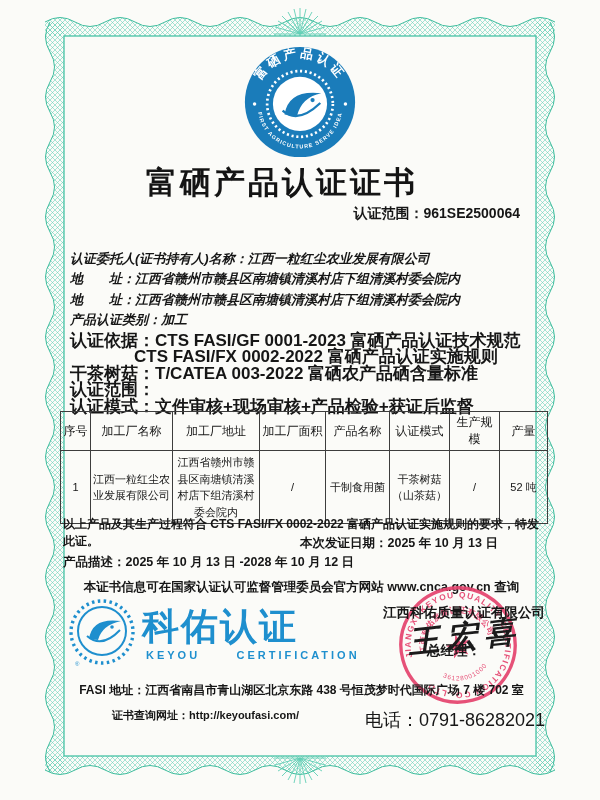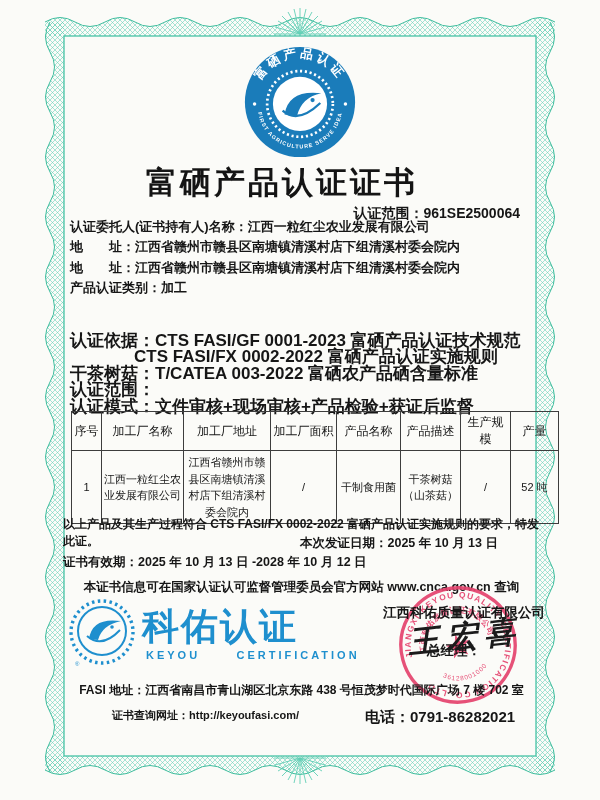--- a/index.html
+++ b/index.html
@@ -3,42 +3,42 @@
 <meta charset="utf-8">
 <style>
   html,body{margin:0;padding:0;}
   body{width:600px;height:800px;background:#fbfbf8;font-family:"Liberation Sans",sans-serif;color:#161616;}
   .page{position:relative;width:600px;height:800px;overflow:hidden;}
   .abs{position:absolute;}
   .border-svg{position:absolute;left:0;top:0;}
   .badge{left:242px;top:44px;}
   .title{left:0;top:162px;width:564px;text-align:center;font-size:31px;font-weight:800;letter-spacing:3px;color:#141414;}
   .certno{right:80px;top:205px;font-size:14px;font-weight:700;}
-  .info1{left:70px;top:217px;font-size:13px;font-weight:700;line-height:20.4px;width:470px;}
+  .info1{left:70px;top:249px;font-size:13px;font-weight:700;line-height:20.4px;width:470px;font-style:italic;}
   .info2{left:70px;top:333px;font-size:17px;font-weight:700;line-height:16.4px;width:470px;}
   .indent{padding-left:64px;}
-  table.scope{position:absolute;left:71px;top:411px;width:487px;border-collapse:collapse;table-layout:fixed;border-radius:23px;}
+  table.scope{position:absolute;left:60px;top:411px;width:487px;border-collapse:collapse;table-layout:fixed;border-radius:23px;}
   table.scope th,table.scope td{border:1px solid #3d3d3d;font-weight:400;text-align:center;vertical-align:middle;padding:2px 1px;}
   table.scope th{font-size:12px;height:25px;}
   table.scope td{font-size:11px;height:68px;line-height:1.5;}
   .statement{left:63px;top:516px;width:480px;font-size:12px;font-weight:600;}
   .dates1a{left:63px;top:535px;font-size:12.5px;font-weight:600;}
   .dates1b{left:300px;top:535px;font-size:12.5px;font-weight:600;}
   .dates2{left:63px;top:554px;font-size:12.5px;font-weight:600;}
   .querynote{left:63px;top:579px;width:477px;text-align:center;font-size:12.5px;font-weight:600;}
   .emblem{left:64px;top:596px;}
   .logo-cn{left:142px;top:602px;font-size:37px;font-weight:800;color:#1e8fce;letter-spacing:2px;}
   .logo-en{left:146px;top:649px;font-size:11px;font-weight:700;color:#1e8fce;letter-spacing:3px;white-space:pre;}
   .stamp{left:394px;top:581px;opacity:.93;}
   .company{left:383px;top:604px;font-size:13.5px;font-weight:700;}
   .role{left:383px;top:642px;font-size:13.5px;font-weight:700;margin-left:44px;}
   .signature{left:408px;top:616px;font-size:31px;font-weight:700;font-style:italic;letter-spacing:7px;color:#1b1b1b;transform:rotate(-6deg);}
   .fasi{left:63px;top:682px;width:477px;text-align:center;font-size:12px;font-weight:700;}
   .fquery{left:112px;top:708px;font-size:11px;font-weight:600;}
-  .fphone{left:365px;top:708px;font-size:15px;font-weight:700;}
+  .fphone{left:365px;top:708px;font-size:18px;font-weight:400;}
 </style>
 </head>
 <body>
 
 <div class="page">
 
   <svg class="border-svg" width="600" height="800" viewBox="0 0 600 800">
     <defs>
       <pattern id="lat" width="5" height="5" patternUnits="userSpaceOnUse">
         <path d="M0 5 L5 0 M0 0 L5 5" stroke="#62cfb5" stroke-width="0.55" fill="none"></path>
@@ -107,40 +107,40 @@
         <col style="width:50px">
         <col style="width:48px">
     </colgroup>
     <tbody>
         <tr>
       <th>序号</th>
       <th>加工厂名称</th>
       <th>加工厂地址</th>
       <th>加工厂面积</th>
       <th>产品名称</th>
-      <th>产品描述</th>
+      <th>认证模式</th>
       <th>生产规模</th>
       <th>产量</th>
     </tr>
     <tr>
       <td>1</td>
       <td>江西一粒红尘农业发展有限公司</td>
       <td>江西省赣州市赣县区南塘镇清溪村店下组清溪村委会院内</td>
       <td>/</td>
       <td>干制食用菌</td>
       <td>干茶树菇（山茶菇）</td>
       <td>/</td>
       <td>52 吨</td>
     </tr>
   </tbody>
     </table>
 
   <div class="abs statement">以上产品及其生产过程符合 CTS FASI/FX 0002-2022 富硒产品认证实施规则的要求，特发此证。</div>
   <div class="abs dates1b"><span>本次发证日期：</span><span>2025 年 10 月 13 日</span></div>
-  <div class="abs dates2"><span>证书有效期：</span><span>2025 年 10 月 13 日 -2028 年 10 月 12 日</span></div>
+  <div class="abs dates2"><span>产品描述：</span><span>2025 年 10 月 13 日 -2028 年 10 月 12 日</span></div>
   <div class="abs querynote">本证书信息可在国家认证认可监督管理委员会官方网站 www.cnca.gov.cn 查询</div>
 
   <svg class="abs emblem" width="76" height="76" viewBox="0 0 76 76">
     <circle cx="38" cy="35" r="24" fill="none" stroke="#1e8fce" stroke-width="2"></circle>
     <path d="M25 43 Q28 21 57 25 Q38 29 34 44 Z" fill="#1e8fce"></path>
     <path d="M23 40 Q38 53 56 34" stroke="#1e8fce" stroke-width="2" fill="none"></path>
     <circle cx="48" cy="31" r="1.8" fill="#1e8fce"></circle>
     <circle cx="38" cy="36" r="31" fill="none" stroke="#1e8fce" stroke-width="3.4" stroke-dasharray="2.5,3.4"></circle>
     <text x="11" y="70" font-size="6" fill="#1e8fce">®</text>
   </svg>

